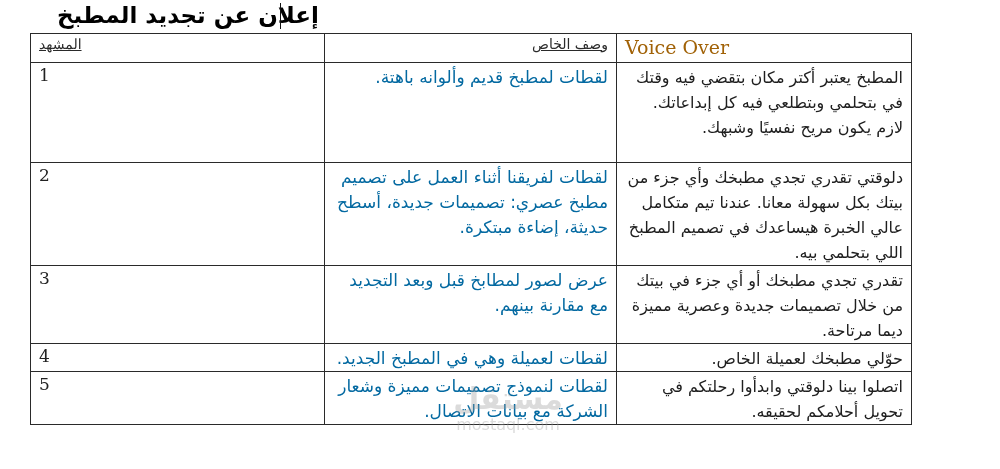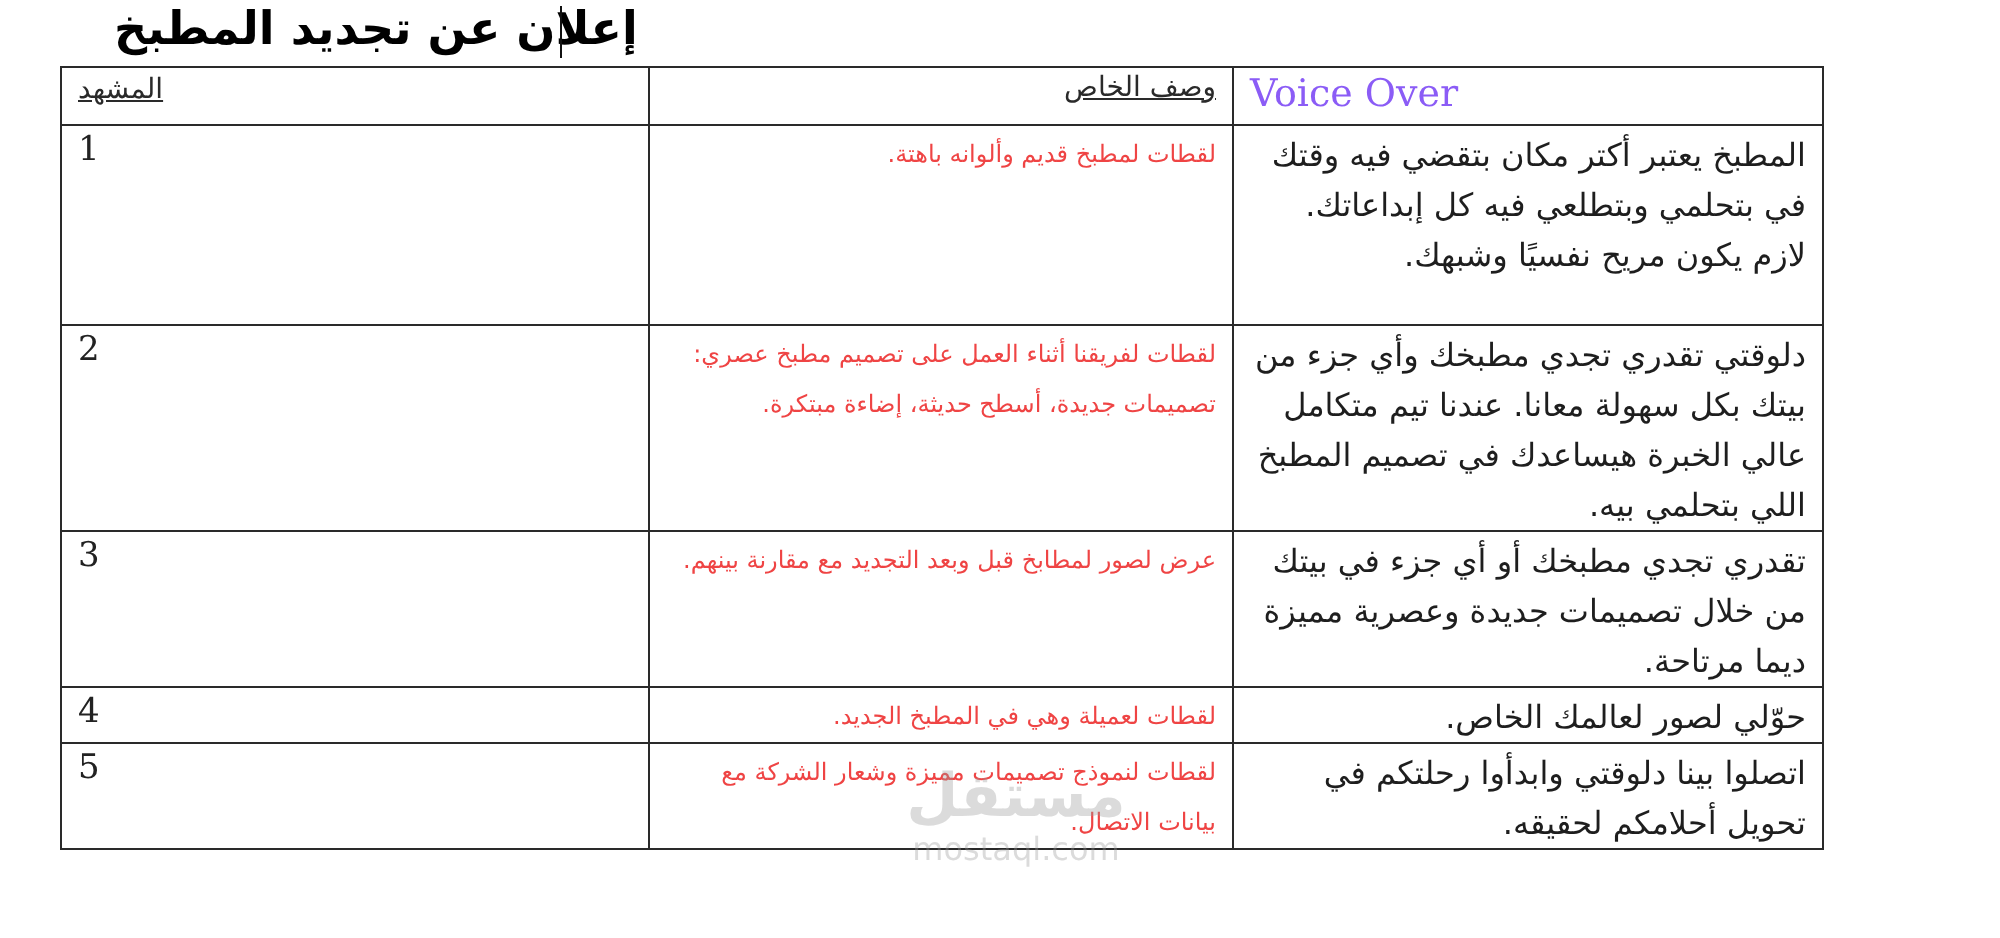--- a/index.html
+++ b/index.html
@@ -74,35 +74,35 @@
     .hdr-scene span {
       direction: rtl;
       unicode-bidi: embed;
       text-decoration: underline;
       font-family: Liberation Serif, serif;
     }
     .hdr-vo {
       font-family: "DejaVu Serif", serif;
       font-size: 19px;
       text-align: left;
-      color: #8b5cf6;
+      color: #a16207;
     }
     .num-cell {
       font-family: "DejaVu Serif", serif;
       font-size: 17px;
       color: #222;
       text-align: left;
     }
     .ar-cell {
       direction: rtl;
       text-align: right;
       font-family: "DejaVu Sans", sans-serif;
-      font-size: 12px;
+      font-size: 17px;
       line-height: 25px;
-      color: #ef4444;
+      color: #0369a1;
     }
     .ar-cell.vo {
       font-size: 16px;
       line-height: 25px;
       color: #1e1e1e;
     }
     tr.r1 td { height: 97px; }
     tr.r2 td { height: 96px; }
     tr.r3 td { height: 75px; }
     tr.r4 td { height: 22px; }
@@ -162,21 +162,21 @@
     <td class="ar-cell vo">دلوقتي تقدري تجدي مطبخك وأي جزء من بيتك بكل سهولة معانا. عندنا تيم متكامل عالي الخبرة هيساعدك في تصميم المطبخ اللي بتحلمي بيه.</td>
   </tr>
   <tr class="r3">
     <td class="num-cell">3</td>
     <td class="ar-cell">عرض لصور لمطابخ قبل وبعد التجديد مع مقارنة بينهم.</td>
     <td class="ar-cell vo">تقدري تجدي مطبخك أو أي جزء في بيتك من خلال تصميمات جديدة وعصرية مميزة ديما مرتاحة.</td>
   </tr>
   <tr class="r4">
     <td class="num-cell">4</td>
     <td class="ar-cell">لقطات لعميلة وهي في المطبخ الجديد.</td>
-    <td class="ar-cell vo">حوّلي لصور لعالمك الخاص.</td>
+    <td class="ar-cell vo">حوّلي مطبخك لعميلة الخاص.</td>
   </tr>
   <tr class="r5">
     <td class="num-cell">5</td>
     <td class="ar-cell">لقطات لنموذج تصميمات مميزة وشعار الشركة مع بيانات الاتصال.</td>
     <td class="ar-cell vo">اتصلوا بينا دلوقتي وابدأوا رحلتكم في تحويل أحلامكم لحقيقه.</td>
   </tr>
 </tbody>
   </table>
 
 <div class="watermark">

